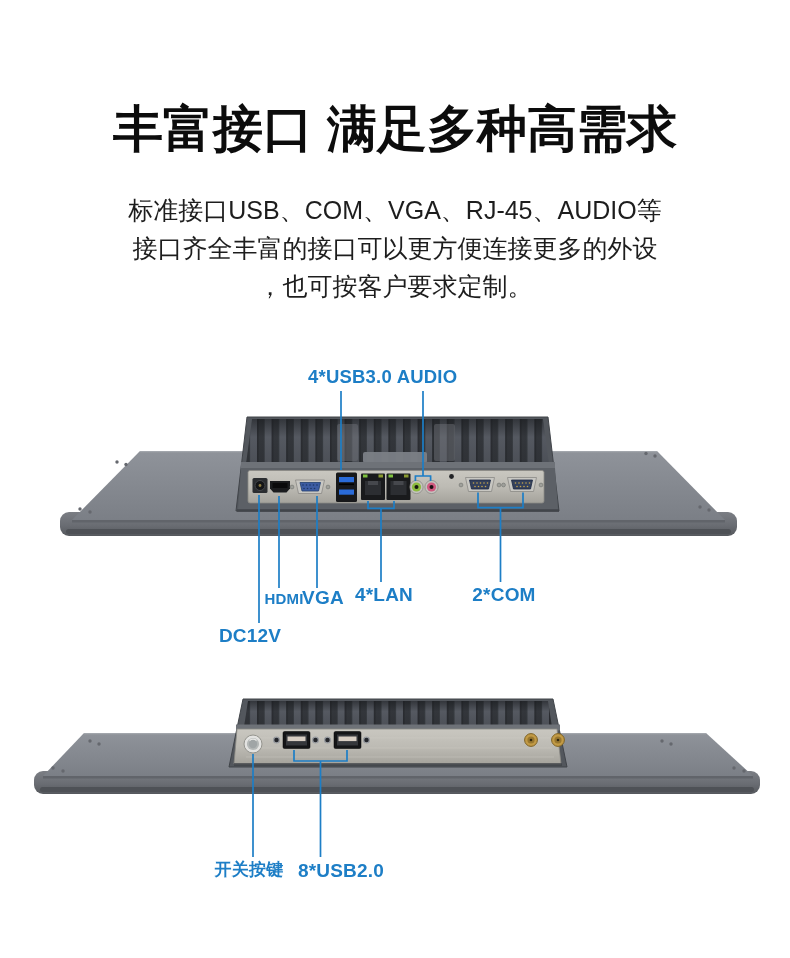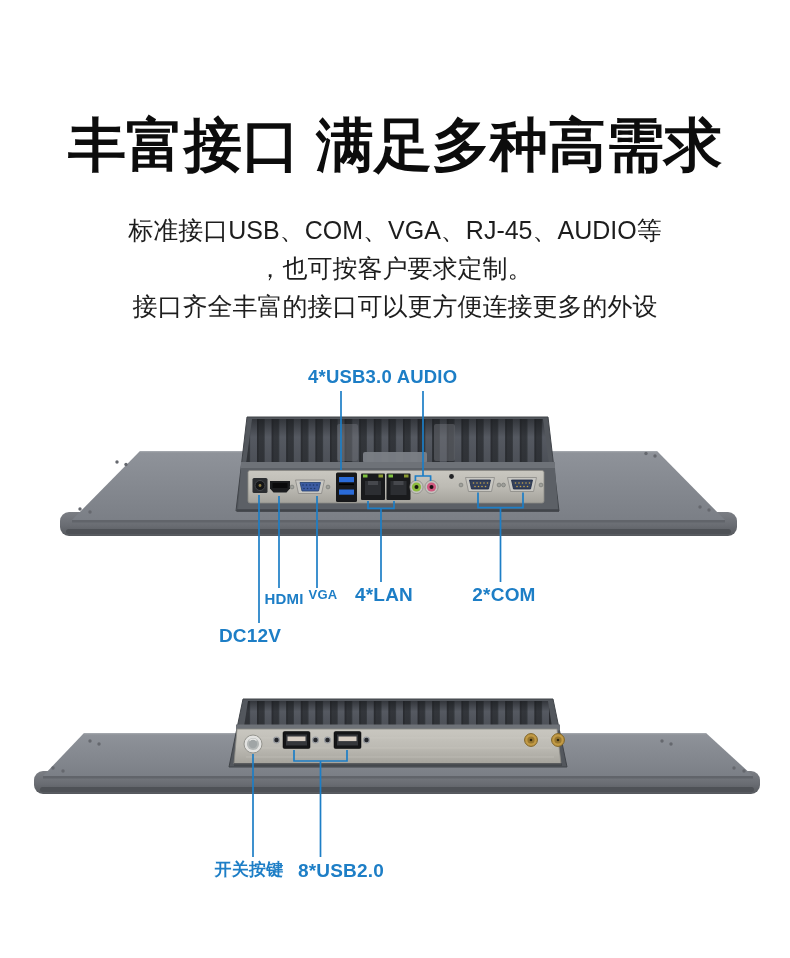--- a/index.html
+++ b/index.html
@@ -2,49 +2,49 @@
 <html><head>
 <meta charset="utf-8">
 <style>
   html,body{margin:0;padding:0;}
   body{
     width:790px;height:958px;position:relative;overflow:hidden;
     background:#ffffff;font-family:"Liberation Sans",sans-serif;
   }
   .header{position:absolute;top:0;left:0;width:790px;text-align:center;}
   .main-title{
-    margin:15px;padding-top:97px;font-size:58px;line-height:1.15;font-weight:bold;
+    margin:4px;padding-top:97px;font-size:50px;line-height:1.15;font-weight:bold;
     color:#0c0c0c;letter-spacing:0px;
   }
   .subtitle{margin-top:32px;font-size:25px;line-height:38px;color:#1d1d1d;}
   .subtitle div{white-space:nowrap;}
   .art{position:absolute;left:0;top:0;width:790px;height:958px;}
   .pl{
     position:absolute;transform:translateX(-50%);white-space:nowrap;
     color:#1d7ec6;font-weight:700;font-size:18.5px;line-height:1;letter-spacing:.2px;
   }
   #lbl-usb3{left:350px;top:368px;}
   #lbl-audio{left:427px;top:368px;}
   #lbl-hdmi{left:284px;top:591px;font-size:15px;}
-  #lbl-vga{left:323px;top:588px;font-size:13px;}
+  #lbl-vga{left:323px;top:588px;font-size:19px;}
   #lbl-lan{left:384px;top:585px;font-size:19px;}
   #lbl-com{left:504px;top:585px;font-size:19px;text-align:right;}
   #lbl-dc{left:250px;top:626px;font-size:19px;}
   #lbl-power{left:249px;top:861px;font-size:17px;}
   #lbl-usb2{left:341px;top:861px;font-size:19px;}
 </style>
 </head>
 <body>
 
 <div class="header">
   <h1 class="main-title">丰富接口 满足多种高需求</h1>
   <div class="subtitle">
     <div>标准接口USB、COM、VGA、RJ-45、AUDIO等</div>
+    <div>接口齐全丰富的接口可以更方便连接更多的外设</div>
     <div>，也可按客户要求定制。</div>
-    <div>接口齐全丰富的接口可以更方便连接更多的外设</div>
   </div>
 </div>
 
 <svg class="art" viewBox="0 0 790 958">
   <defs>
     <linearGradient id="panelGrad" x1="0" y1="0" x2="0" y2="1">
       <stop offset="0" stop-color="#8f939a"></stop>
       <stop offset="1" stop-color="#7b7f86"></stop>
     </linearGradient>
     <linearGradient id="baseGrad" x1="0" y1="0" x2="0" y2="1">

